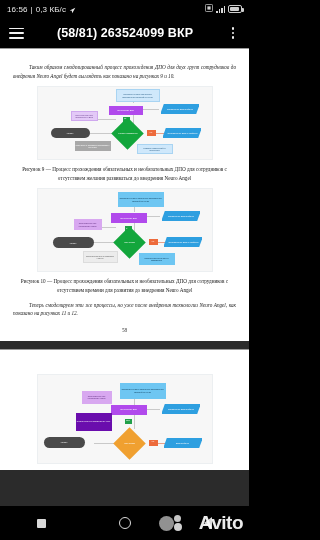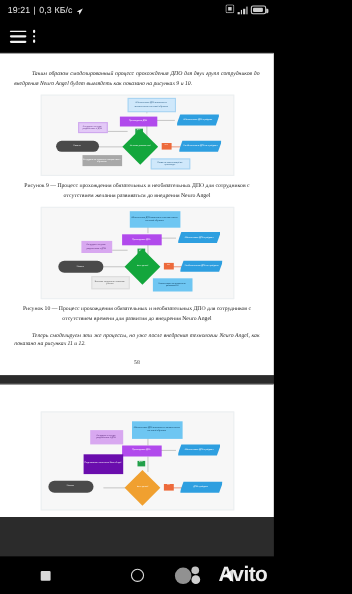--- a/index.html
+++ b/index.html
@@ -148,21 +148,21 @@
     color:#ffffff; font-size:11px; line-height:11px; text-align:center;
   }
 </style>
 </head>
 <body>
 
 <div id="screen">
 
   <div class="statusbar">
     <div class="status-left">
-      <span>19:21</span>
+      <span>16:56</span>
       <span>|</span>
       <span>0,3 КБ/с</span>
       <span class="net-arrow">
         <svg width="7" height="7" viewBox="0 0 10 10">
             <path d="M9 1 L1 5 L4 5.5 L4.6 9 Z" fill="#e8e8e8"></path>
           </svg>
       </span>
     </div>
     <div class="status-right">
       <span class="si">
@@ -182,20 +182,21 @@
         </span>
     </div>
   </div>
 
   <div class="appbar">
     <div class="hamburger">
       <span></span>
         <span></span>
         <span></span>
     </div>
+    <div class="appbar-title">(58/81) 263524099 ВКР</div>
     <div class="kebab">
         <i></i>
         <i></i>
         <i></i>
       </div>
   </div>
 
   <div class="viewer">
 
     <div class="page">

